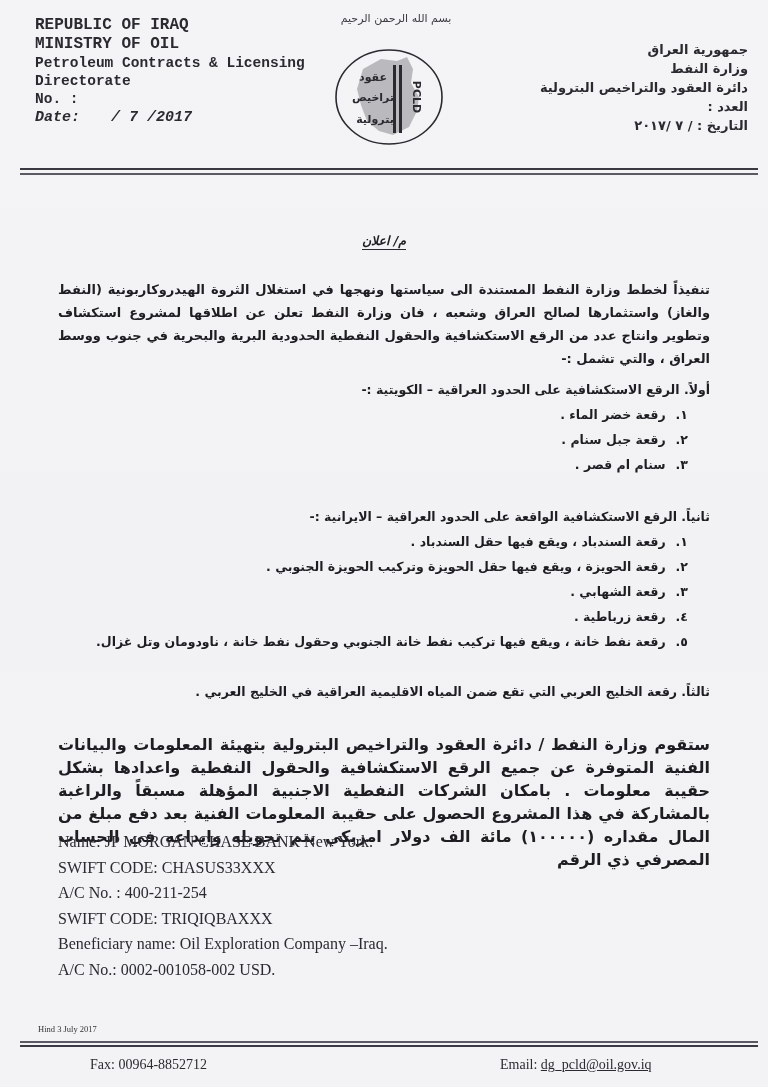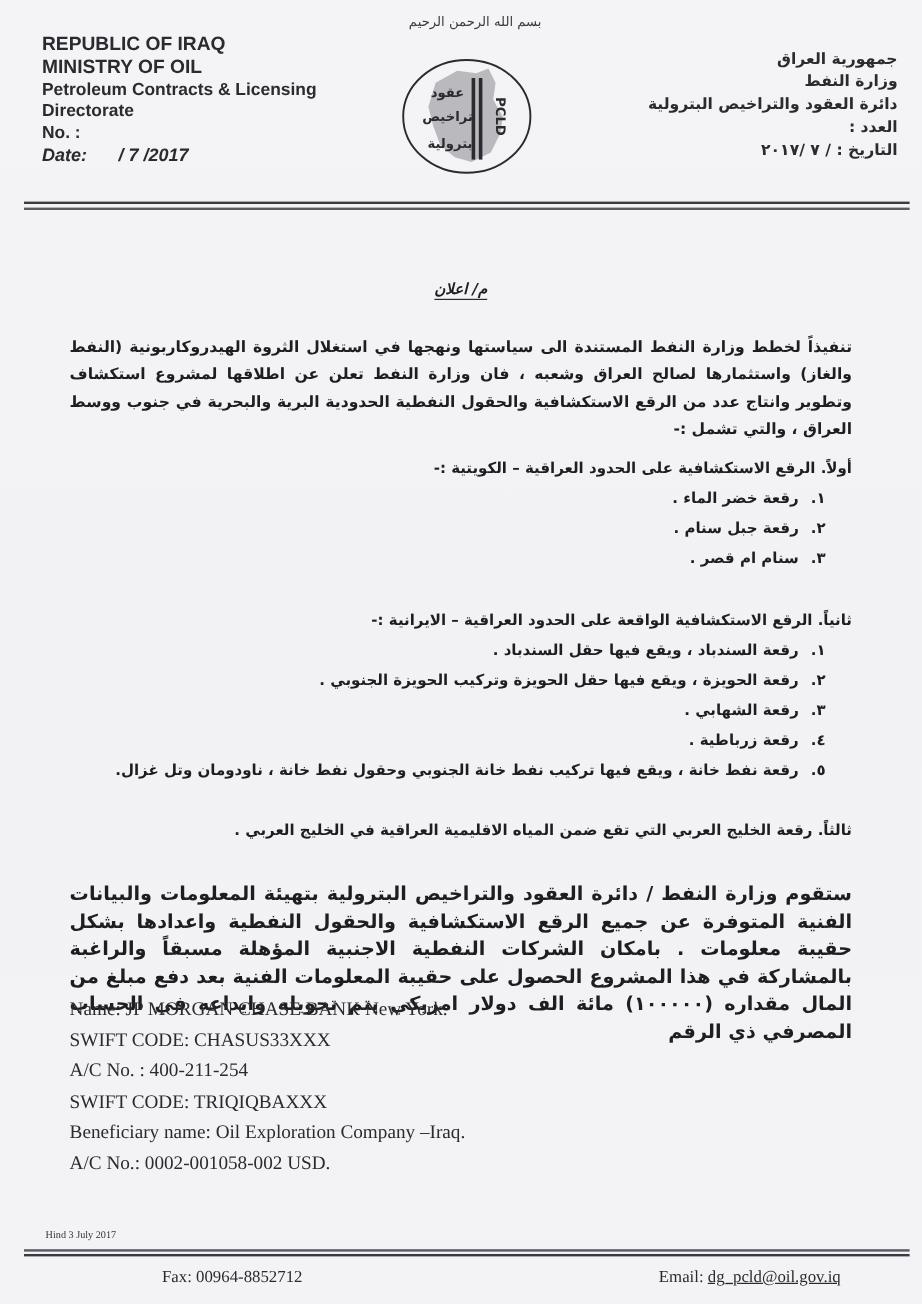--- a/index.html
+++ b/index.html
@@ -16,22 +16,22 @@
     }
     .page {
       position: absolute;
       inset: 0;
       background: linear-gradient(180deg, #f4f4f6 0%, #f2f2f5 50%, #f3f3f5 100%);
     }
     
     .hdr-en {
       position: absolute;
       left: 35px;
-      top: 28px;
-      font-family: Liberation Sans, sans-serif;
+      top: 16px;
+      font-family: Liberation Mono, monospace;
       font-weight: bold;
       color: #2a2a30;
     }
     .hdr-en .l1, .hdr-en .l2 { font-size: 16px; line-height: 19px; }
     .hdr-en .l3, .hdr-en .l4, .hdr-en .l5 { font-size: 14.5px; line-height: 18px; }
     .hdr-en .l6 { font-size: 15px; line-height: 20px; font-style: italic; }
     .hdr-en .l6 .date-val { margin-left: 22px; }
 
     .hdr-ar {
       position: absolute;
@@ -152,22 +152,22 @@
     }
 
     .footer {
       position: absolute;
       left: 0; right: 0;
       top: 1057px;
       font-family: "Liberation Serif", serif;
       font-size: 14px;
       color: #2a2a30;
     }
-    .footer .fax { position: absolute; left: 90px; margin-left: 45px; }
-    .footer .email { position: absolute; left: 549px; }
+    .footer .fax { position: absolute; left: 90px; }
+    .footer .email { position: absolute; left: 500px; }
     .footer .email a {
       color: #2a2a30;
       text-decoration: underline;
     }
   </style>
 </head>
 <body>
 
 <div class="page">
 

